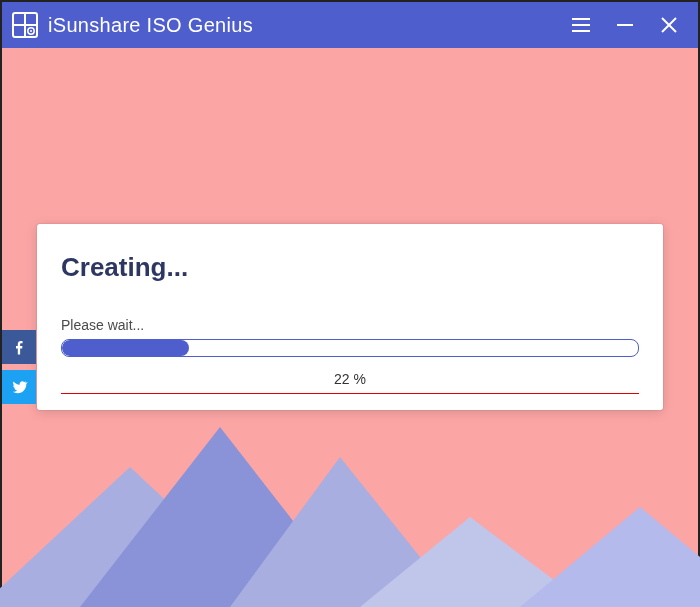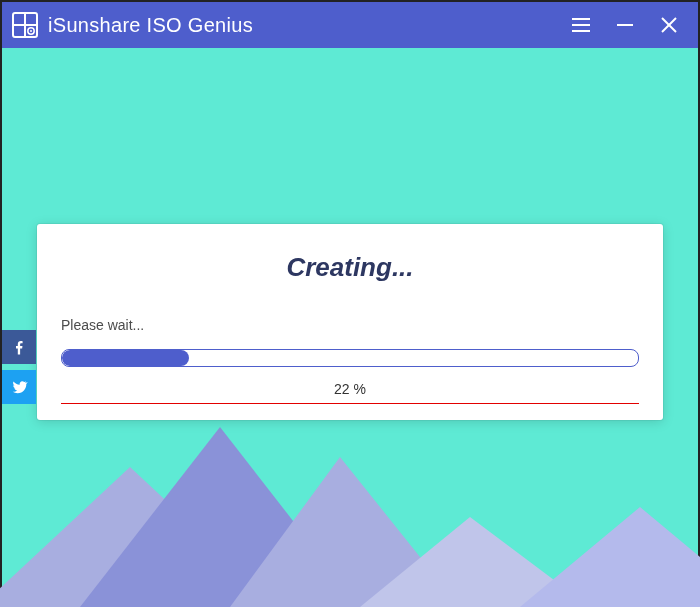--- a/index.html
+++ b/index.html
@@ -8,21 +8,21 @@
     width: 700px;
     height: 607px;
     font-family: "Segoe UI", Arial, sans-serif;
     overflow: hidden;
   }
   .window {
     box-sizing: border-box;
     width: 700px;
     height: 607px;
     border: 2px solid #222;
-    background: #5eead4;
+    background: #fca5a5;
     position: relative;
   }
   .titlebar {
     background: #4e5ecc;
     height: 46px;
     display: flex;
     align-items: center;
     color: #fff;
     padding: 0 8px 0 10px;
     position: relative;
@@ -96,30 +96,29 @@
     top: 222px;
     background: #fff;
     border-radius: 3px;
     box-shadow: 0 2px 12px rgba(0,0,0,0.15), 0 0 0 1px rgba(0,0,0,0.05);
     z-index: 4;
     padding: 28px 24px 16px 24px;
     box-sizing: border-box;
   }
   .card h2 {
     margin: 0 0 34px 0;
-    text-align: center;
+    text-align: left;
     color: #2d3761;
     font-size: 26px;
     font-weight: 700;
-    font-style: italic;
   }
   .please-wait {
     color: #4c4c4c;
     font-size: 14px;
-    margin-bottom: 16px;
+    margin-bottom: 6px;
   }
   .progress-outer {
     height: 16px;
     border: 1px solid #4e5ecc;
     border-radius: 8px;
     overflow: hidden;
     background: #fff;
     position: relative;
   }
   .progress-inner {

